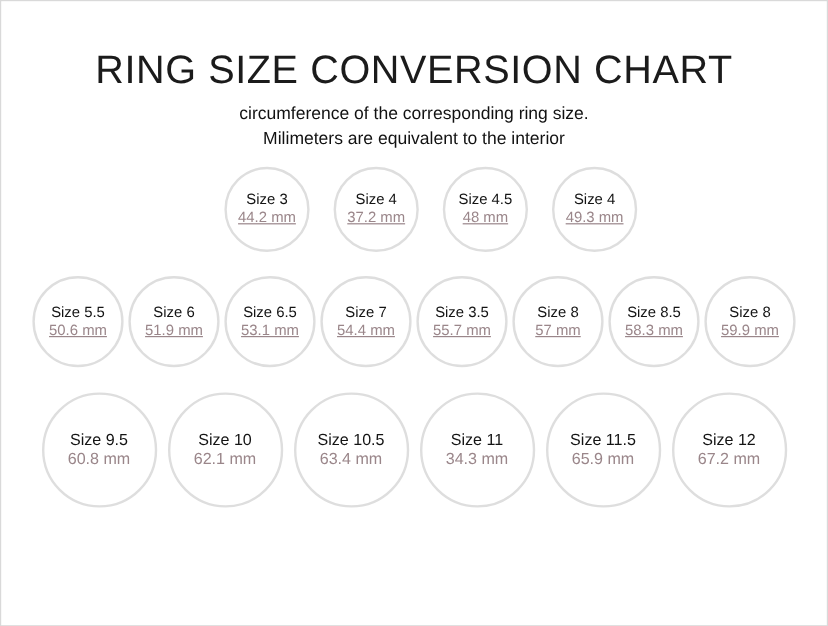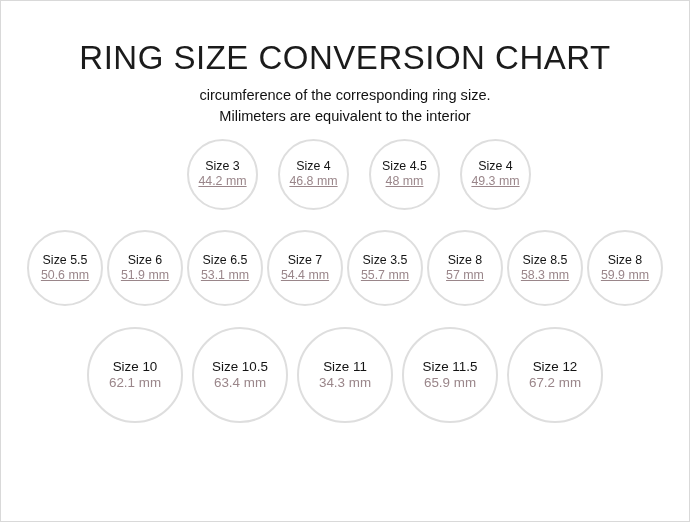--- a/index.html
+++ b/index.html
@@ -104,21 +104,21 @@
     </div>
   </div>
 
   <div class="ring-row" id="row-1">
       <div class="ring">
         <div class="ring-size">Size 3</div>
         <div class="ring-mm">44.2 mm</div>
       </div>
       <div class="ring">
         <div class="ring-size">Size 4</div>
-        <div class="ring-mm">46.8 mm</div>
+        <div class="ring-mm">37.2 mm</div>
       </div>
       <div class="ring">
         <div class="ring-size">Size 4.5</div>
         <div class="ring-mm">48 mm</div>
       </div>
       <div class="ring">
         <div class="ring-size">Size 4</div>
         <div class="ring-mm">49.3 mm</div>
       </div>
     </div>
@@ -151,20 +151,24 @@
         <div class="ring-size">Size 8.5</div>
         <div class="ring-mm">58.3 mm</div>
       </div>
       <div class="ring">
         <div class="ring-size">Size 8</div>
         <div class="ring-mm">59.9 mm</div>
       </div>
     </div>
   <div class="ring-row" id="row-3">
       <div class="ring">
+        <div class="ring-size">Size 9.5</div>
+        <div class="ring-mm">60.8 mm</div>
+      </div>
+      <div class="ring">
         <div class="ring-size">Size 10</div>
         <div class="ring-mm">62.1 mm</div>
       </div>
       <div class="ring">
         <div class="ring-size">Size 10.5</div>
         <div class="ring-mm">63.4 mm</div>
       </div>
       <div class="ring">
         <div class="ring-size">Size 11</div>
         <div class="ring-mm">34.3 mm</div>

